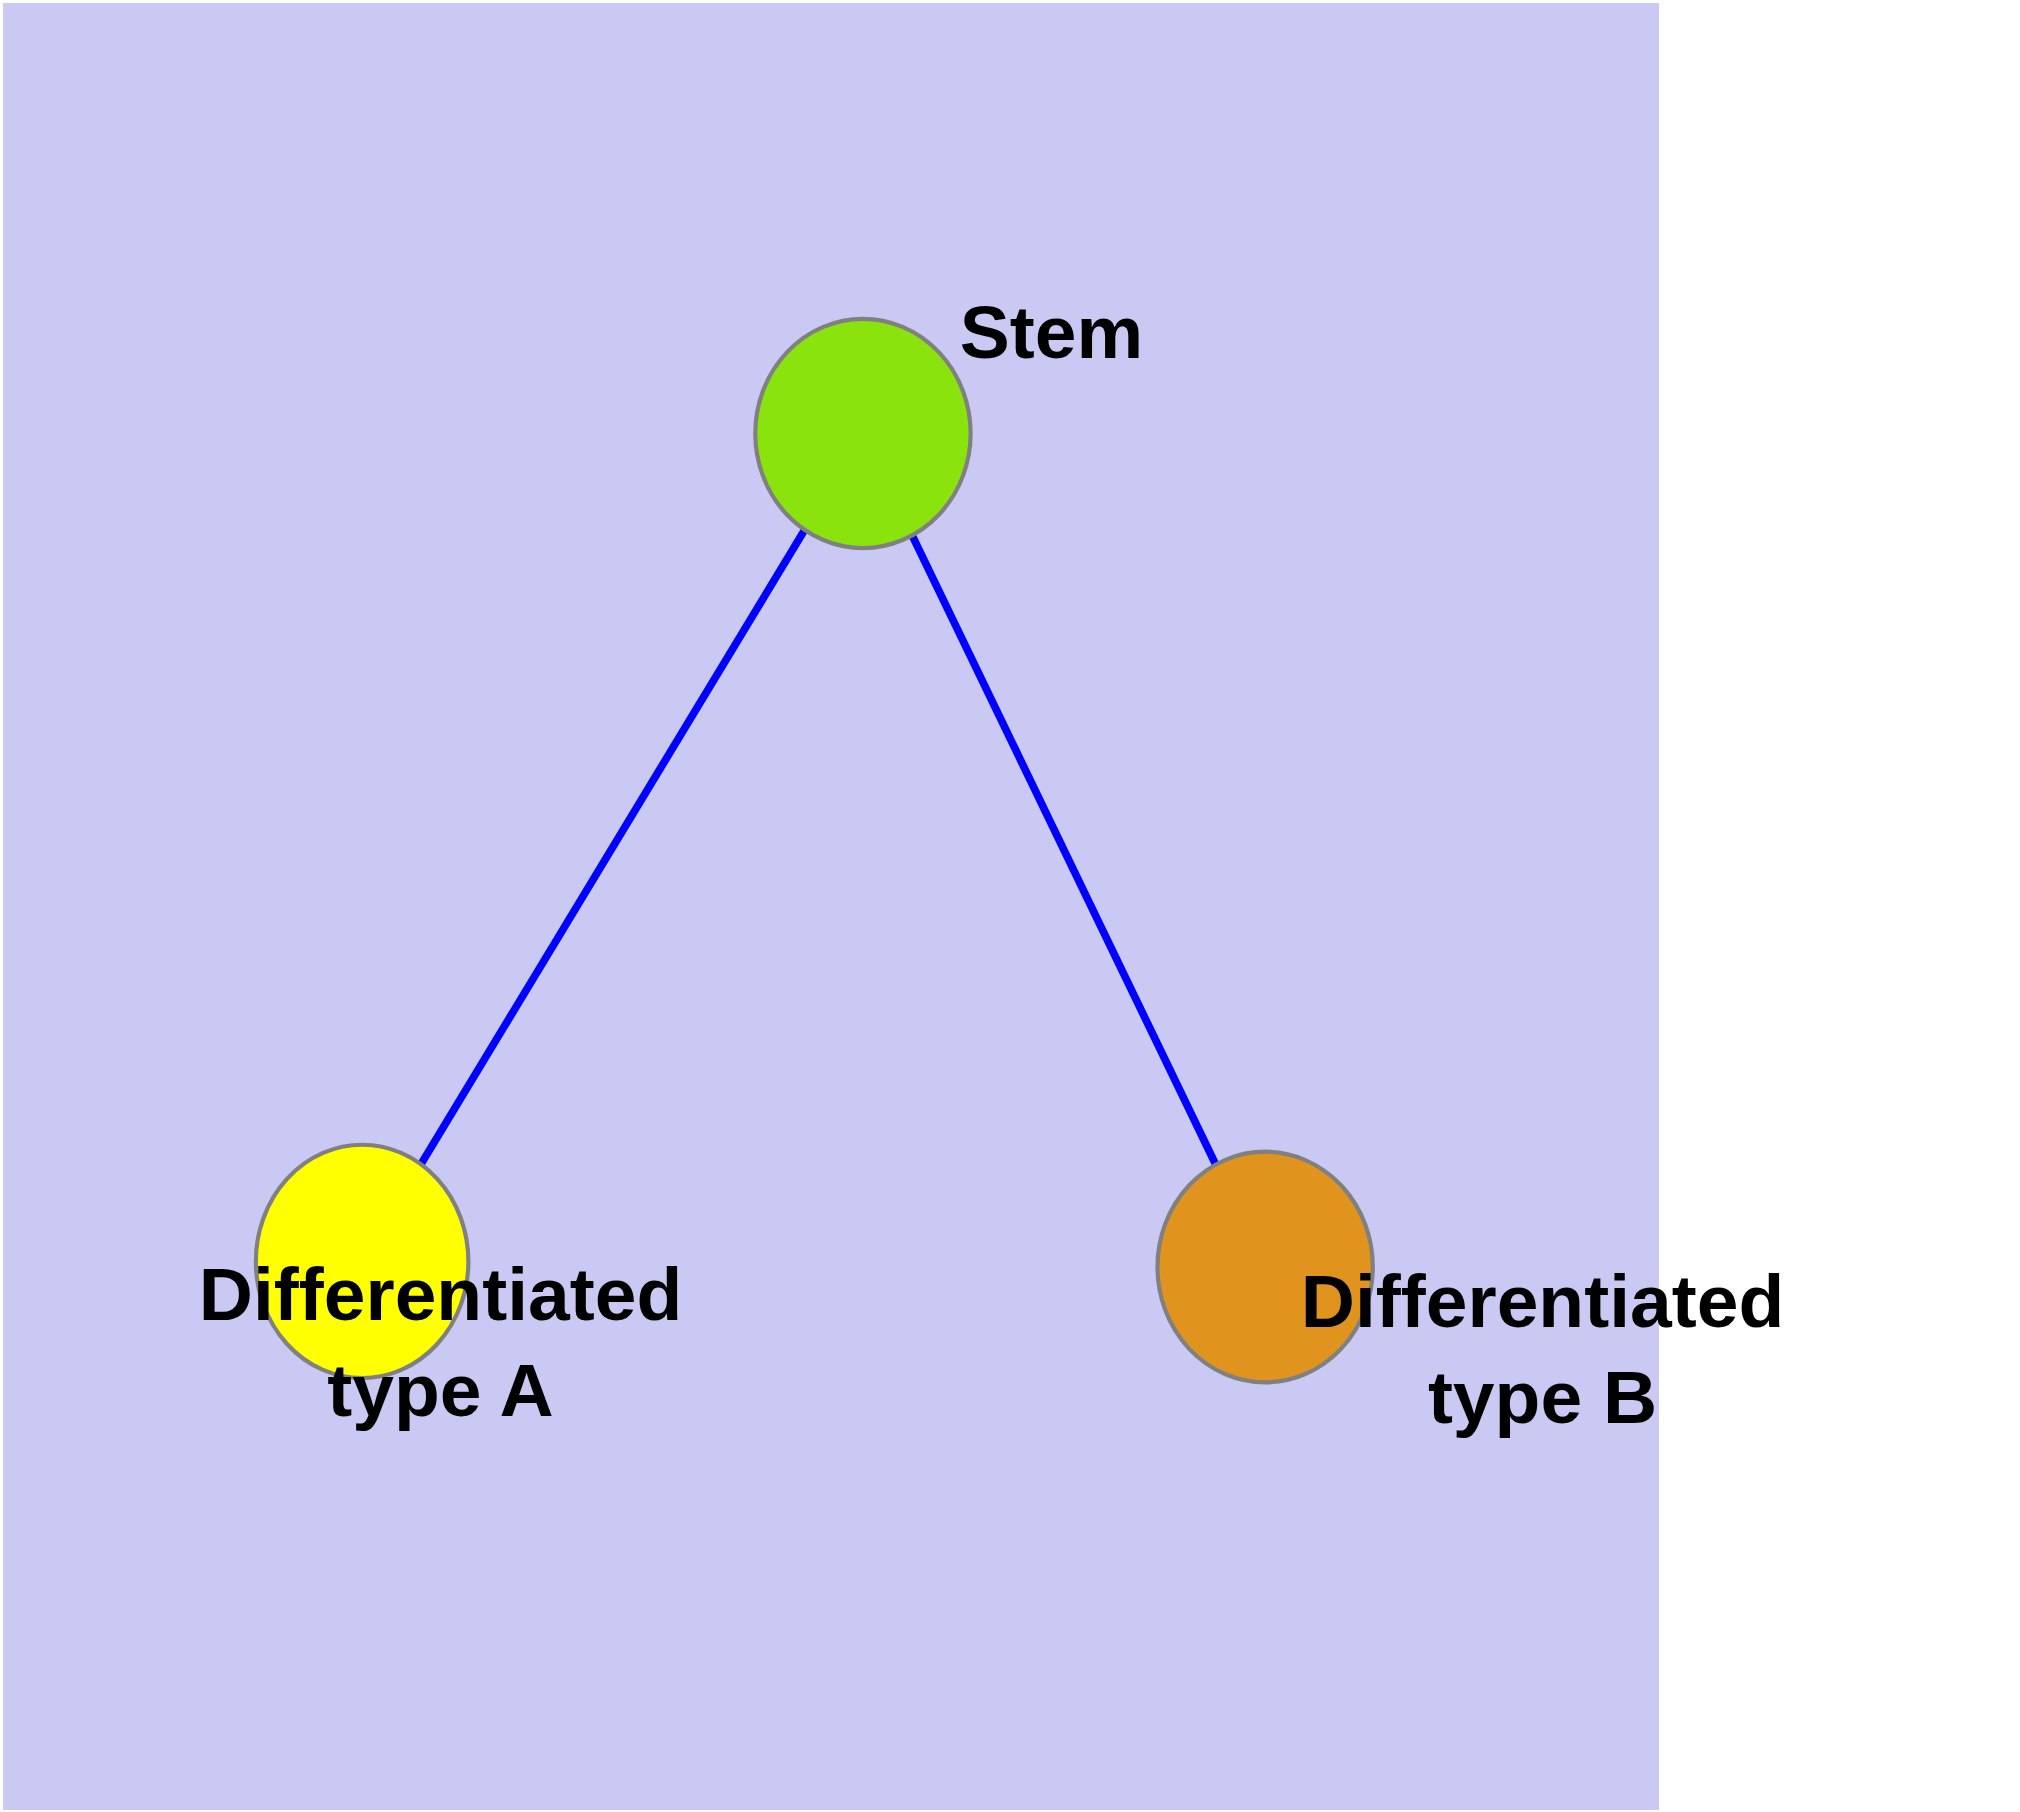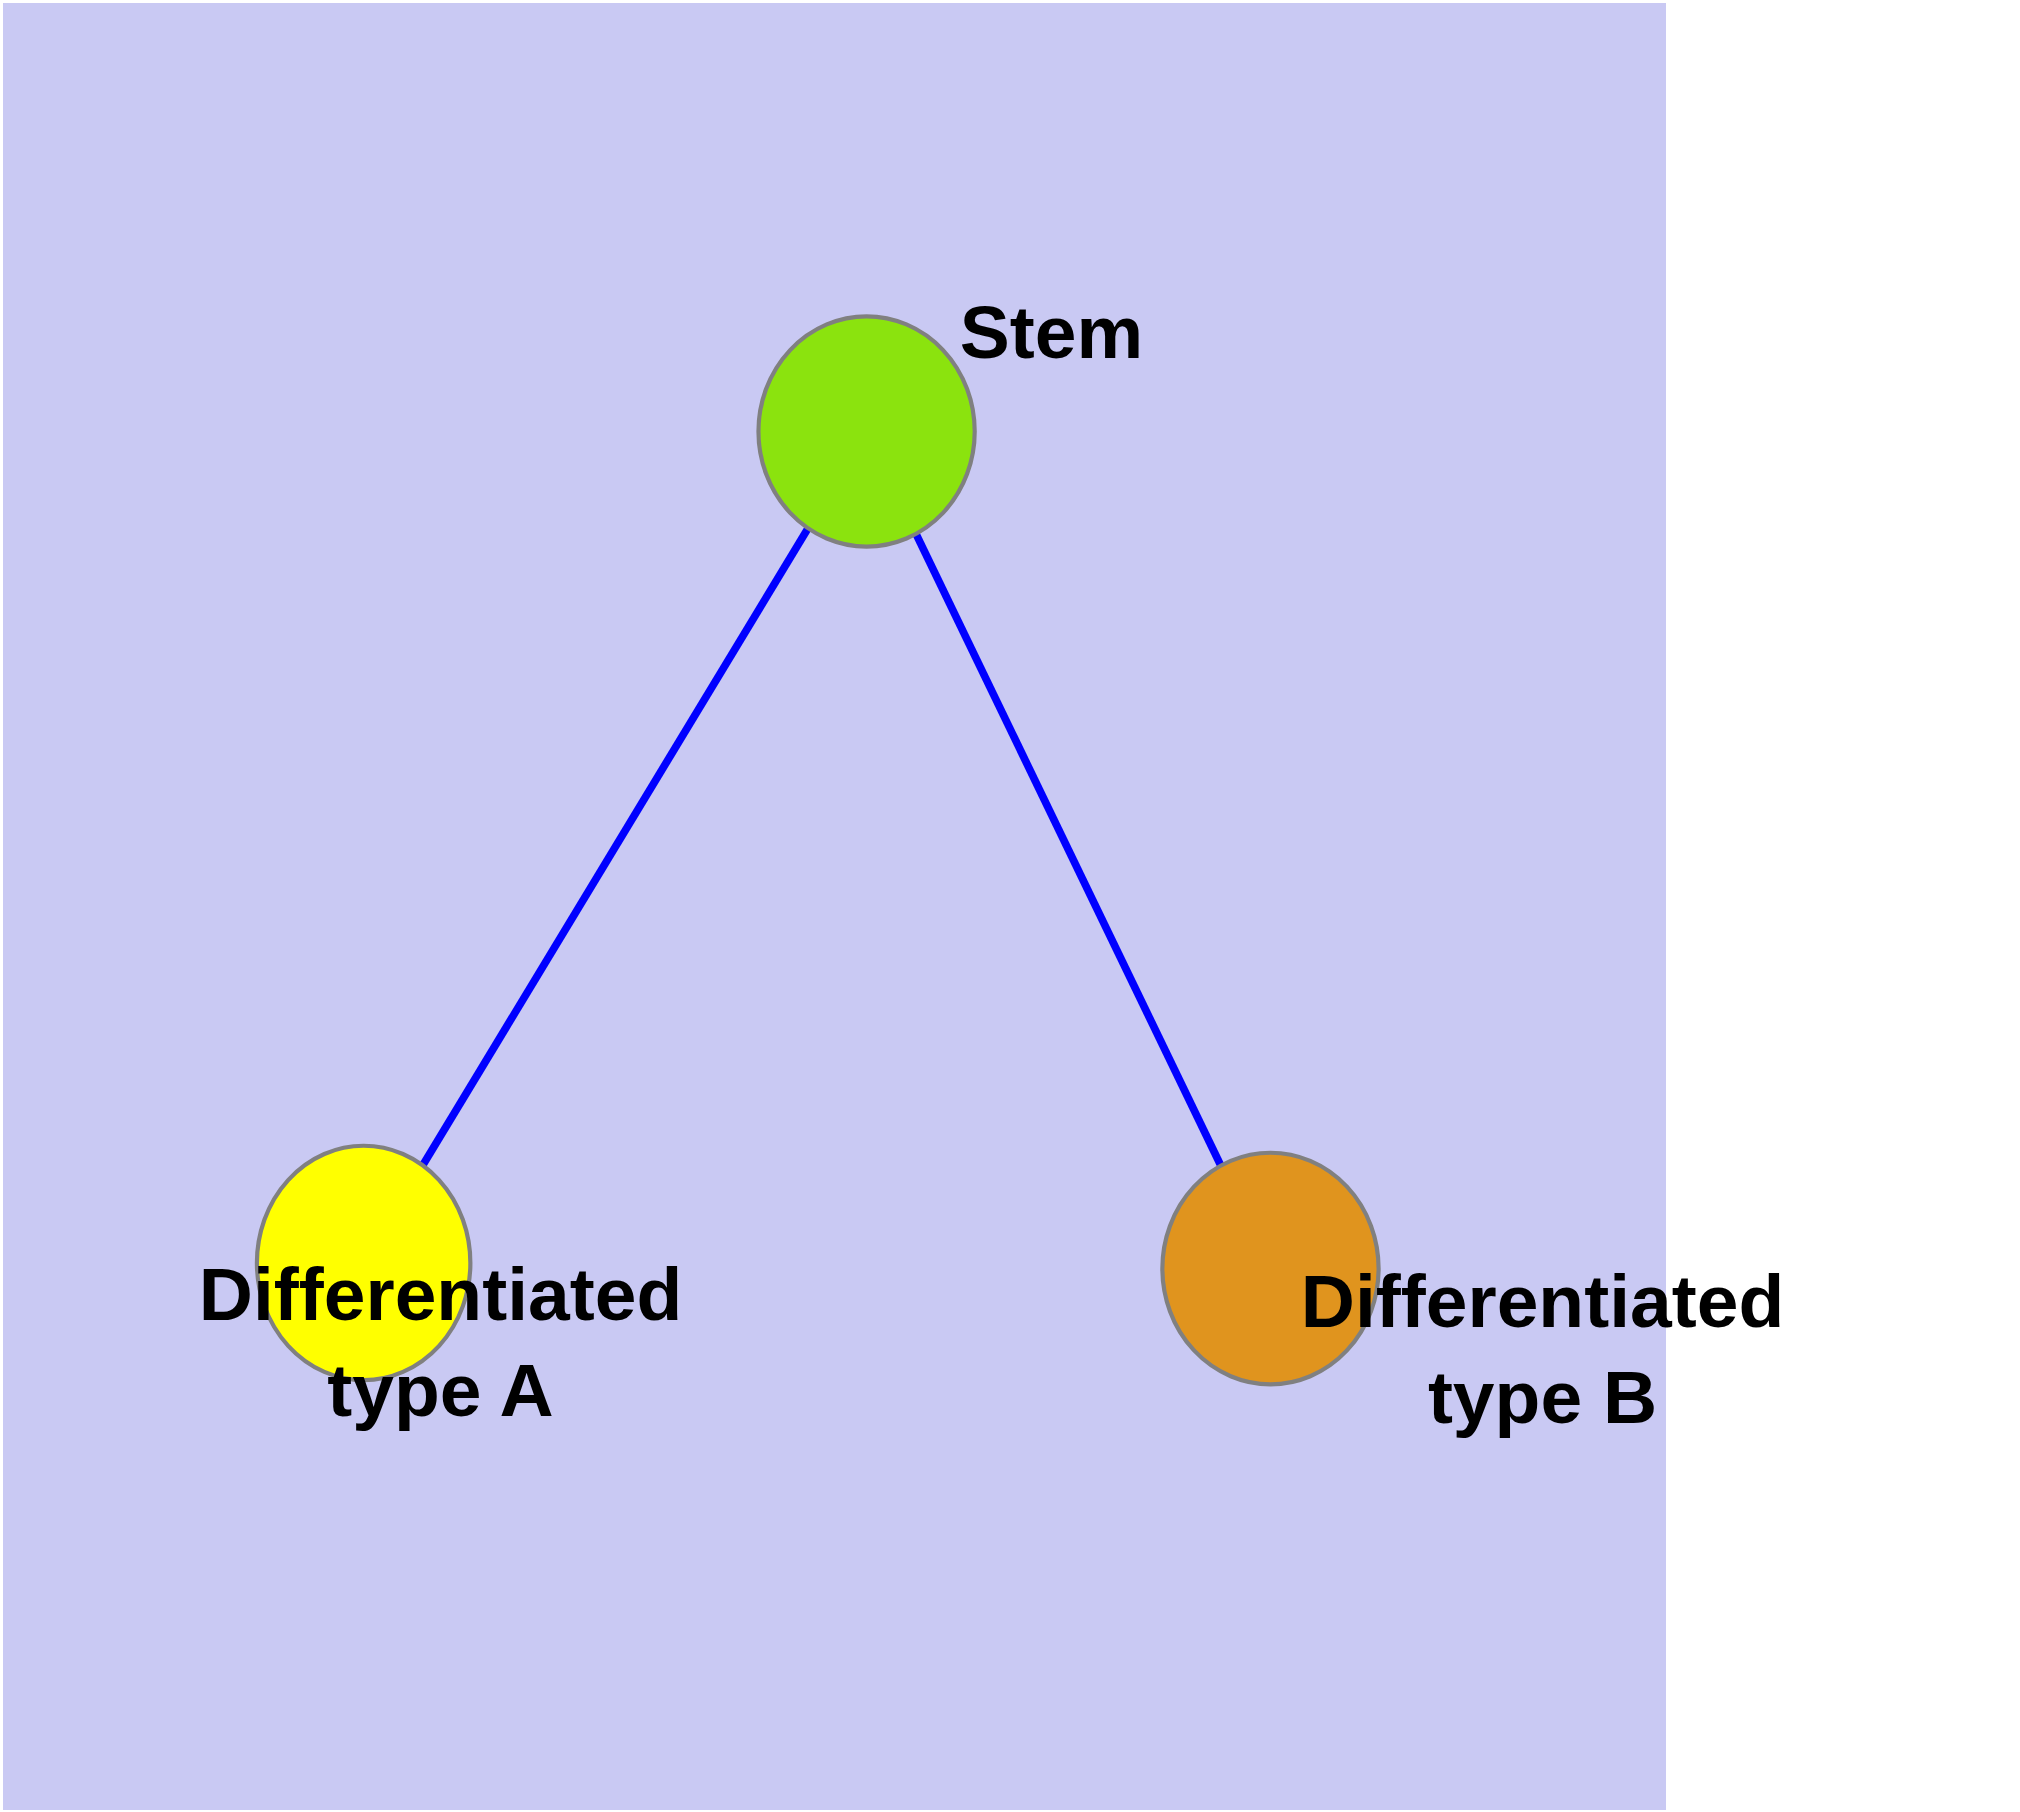--- a/index.html
+++ b/index.html
@@ -10,21 +10,20 @@
     background: #ffffff;
     overflow: hidden;
     font-family: "Liberation Sans", sans-serif;
   }
   #frame {
     position: absolute;
     left: 0; top: 0;
     width: 1661px;
     height: 1812px;
     background: #ffffff;
-    padding-left: 7px;
   }
   #canvas {
     position: absolute;
     left: 2.5px; top: 2.5px;
     right: 2.5px; bottom: 2.5px;
   }
   #diagram-svg {
     position: absolute;
     left: 0; top: 0;
     width: 100%;

